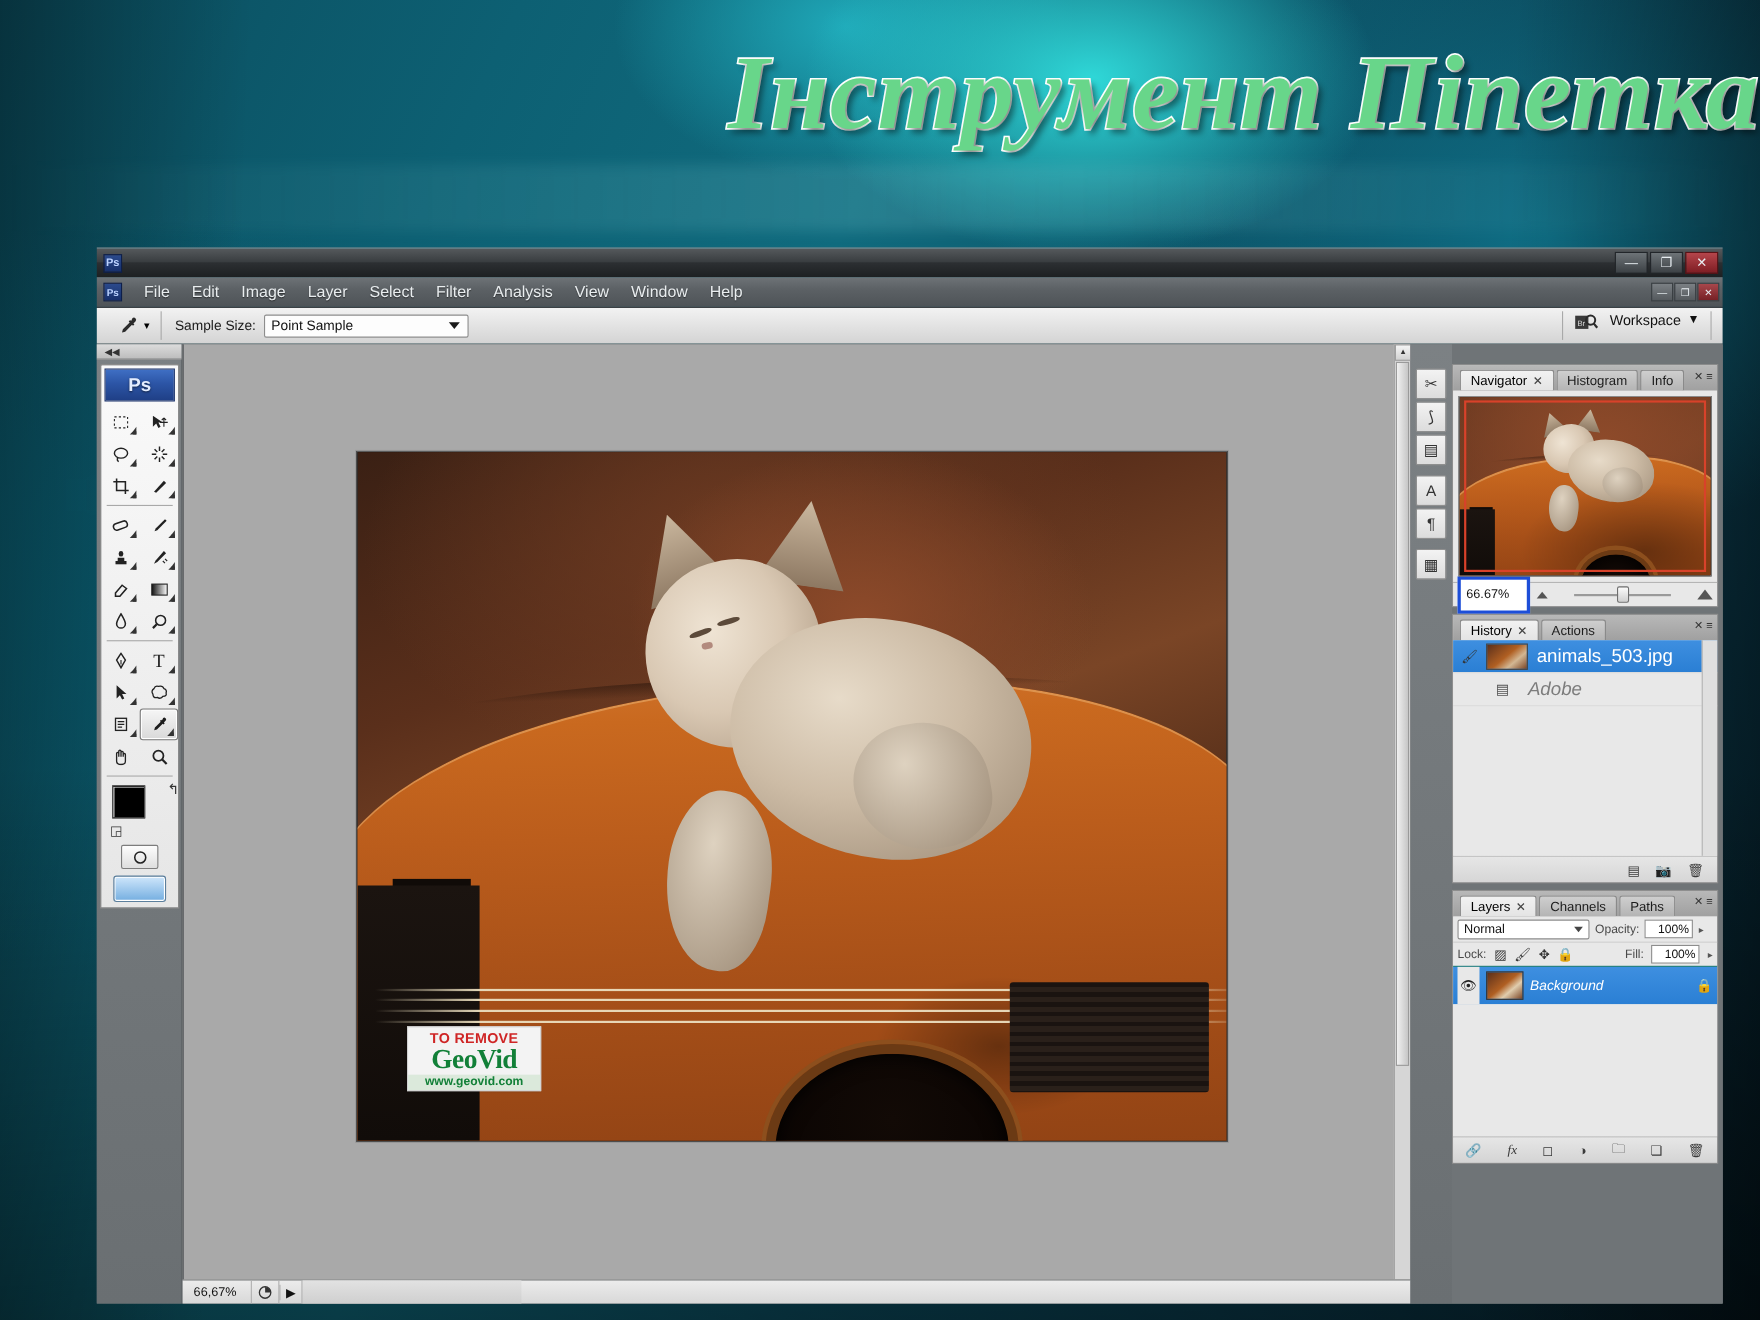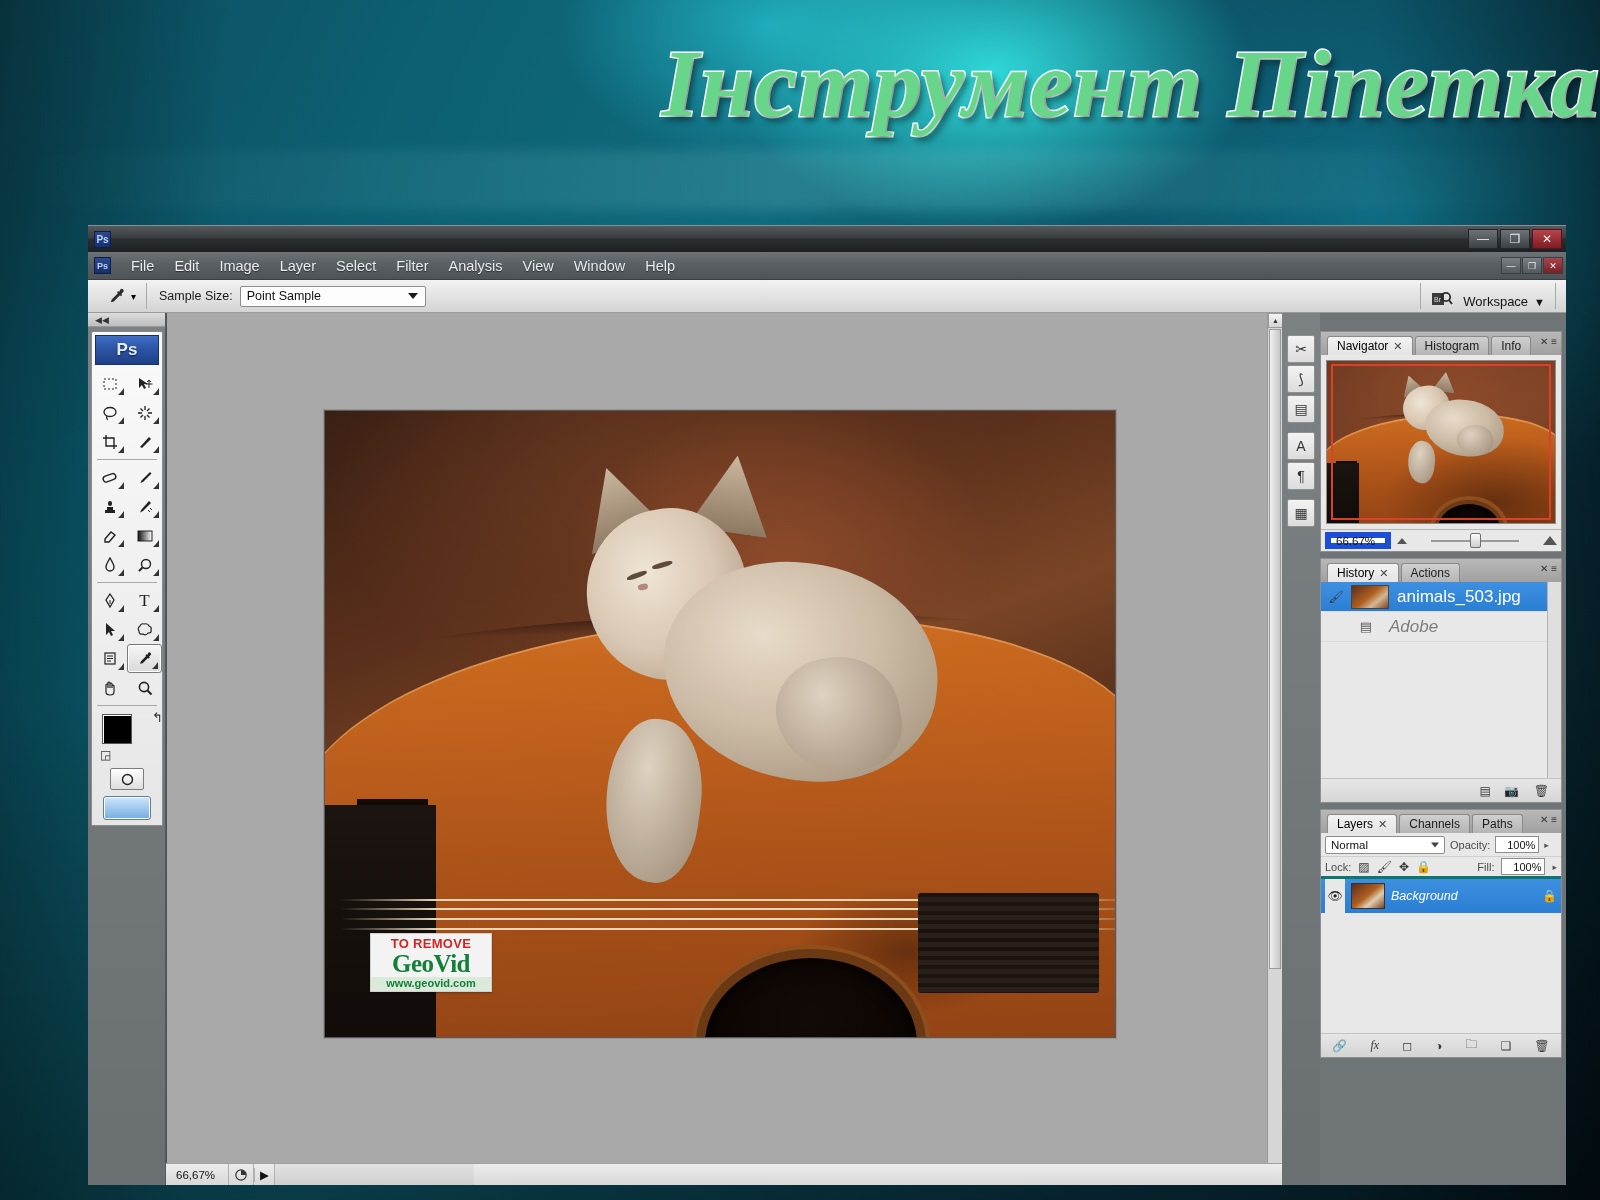--- a/index.html
+++ b/index.html
@@ -140,21 +140,21 @@
     border: 1px solid #8d8d8d;
     border-radius: 2px;
     display:flex; align-items:center;
     font-size: 12.5px; color:#111;
     padding-left: 6px; position: relative;
   }
   .opt-select .arrow {
     position:absolute; right:7px; top:50%; transform: translateY(-50%);
     width:0;height:0;border-left:5px solid transparent;border-right:5px solid transparent;border-top:6px solid #1a1a1a;
   }
-  #opt-right { margin-left:auto; display:flex; align-items:flex-end; gap:10px; padding-right:6px; }
+  #opt-right { margin-left:auto; display:flex; align-items:flex-start; gap:10px; padding-right:6px; }
   .opt-sep { width:1px; height:26px; background:#a9a9a9; }
   #workspace-btn { font-size:13px; color:#111; display:flex; align-items:center; gap:6px; }
 
   
   #ps-body {
     position: relative;
     height: calc(960px - 27px - 28px - 33px);
     background: #6f7477;
     display: flex;
   }
@@ -405,21 +405,21 @@
   }
   #nav-view {
     position:absolute; left:4px; top:3px; right:4px; bottom:3px;
     border: 2px solid #d8422a;
   }
   #nav-bar {
     height: 22px; display:flex; align-items:center;
     border-top:1px solid #b5b5b5; padding: 0 4px; gap:6px;
   }
   #nav-zoom {
-    width: 66px; height:17px; background:#fff; border:6px solid #1d4ed8;
+    width: 66px; height:34px; background:#fff; border:3px solid #1d4ed8;
     font-size:11.5px; display:flex; align-items:center; padding-left:5px; color:#111;
   }
   #nav-slider { flex:1; height:17px; position:relative; display:flex; align-items:center; }
   #nav-slider .track { position:absolute; left:18px; right:18px; height:2px; background:#9a9a9a; }
   #nav-slider .knob {
     position:absolute; left:46%; width:11px; height:15px;
     background: linear-gradient(180deg,#fbfbfb,#cfcfcf); border:1px solid #6f6f6f; border-radius:2px;
   }
   .tri-s { width:0;height:0;border-left:5px solid transparent;border-right:5px solid transparent;border-bottom:6px solid #555; }
   .tri-l { width:0;height:0;border-left:7px solid transparent;border-right:7px solid transparent;border-bottom:9px solid #555; }
@@ -444,21 +444,21 @@
 
   
   #layers-row1 { height:24px; display:flex; align-items:center; gap:5px; padding:2px 4px; border-bottom:1px solid #cfcfcf;}
   .mini-select {
     width:120px;height:18px;background:#fff;border:1px solid #8d8d8d;border-radius:2px;
     display:flex;align-items:center;padding-left:5px;font-size:11.5px;color:#111;position:relative;
   }
   .mini-select .arrow{position:absolute;right:5px;top:50%;transform:translateY(-50%);width:0;height:0;border-left:4px solid transparent;border-right:4px solid transparent;border-top:5px solid #444;}
   .lbl-sm { font-size:11px; color:#4a4a4a; }
   .num-box { width:44px;height:17px;background:#fff;border:1px solid #8d8d8d;font-size:11px;display:flex;align-items:center;justify-content:flex-end;padding-right:3px;color:#111;}
-  #layers-row2 { height:22px; display:flex; align-items:center; gap:7px; padding:0 4px; border-bottom:3px solid #0f766e; font-size:11px; color:#4a4a4a;}
+  #layers-row2 { height:22px; display:flex; align-items:center; gap:7px; padding:0 4px; border-bottom:1px solid #0f766e; font-size:11px; color:#4a4a4a;}
   .lock-ico { font-size:12px; color:#333; }
   .layer-row {
     height: 34px; display:flex; align-items:center; gap:6px; padding:0 4px;
     background: linear-gradient(180deg,#3e8fe0,#2a7fd4); color:#fff;
   }
   .eye-box { width:20px; text-align:center; font-size:12px; color:#222; background:#e8e8e8; height:100%; display:flex;align-items:center;justify-content:center;}
   .layer-thumb { width:34px;height:26px;border:1px solid #333;
     background: linear-gradient(140deg,#5a2f1b,#b05f22 48%,#e0cdae 68%,#7a4526);
   }
   .layer-name { flex:1; font-size:12.5px; font-style:italic; }

